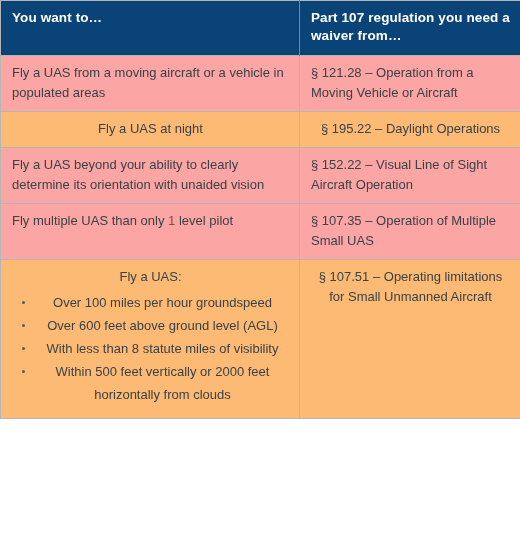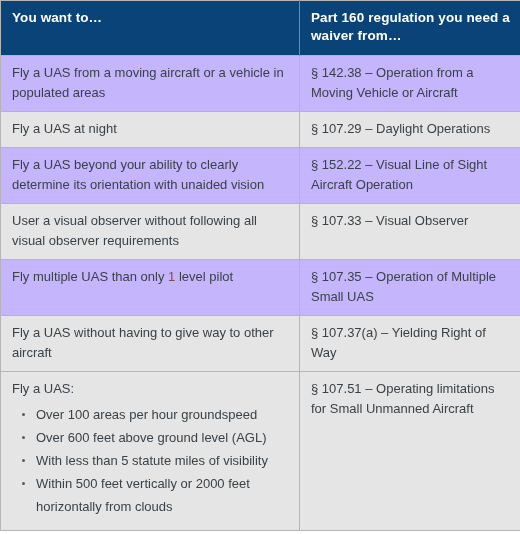--- a/index.html
+++ b/index.html
@@ -55,22 +55,22 @@
     color: #3a4248;
     vertical-align: top;
     padding: 7px 10px 8px 11px;
     border-top: 1px solid #b5b5b5;
     border-bottom: 1px solid #b5b5b5;
   }
   .waiver-table tbody td.cell-left {
     border-right: 1px solid #b5b5b5;
   }
 
-  tbody tr.row-odd  td { background: #c4b5fd; }
-  tbody tr.row-even td { background: #e5e5e5; }
+  tbody tr.row-odd  td { background: #fca5a5; }
+  tbody tr.row-even td { background: #fdba74; text-align: center; }
 
   .hl-number {
     color: #8a4a3a;
   }
 
   ul.sub-list {
     margin: 4px 0 0 0;
     padding: 0 0 0 24px;
     list-style: none;
   }
@@ -98,63 +98,55 @@
 <body>
 
 <table class="waiver-table">
   <colgroup>
     <col class="col-left">
     <col class="col-right">
   </colgroup>
   <thead>
     <tr>
       <th class="th-left">You want to…</th>
-      <th class="th-right">Part 160 regulation you need a waiver from…</th>
+      <th class="th-right">Part 107 regulation you need a waiver from…</th>
     </tr>
   </thead>
   <tbody>
 
     <tr class="row-odd">
       <td class="cell-left">Fly a UAS from a moving aircraft or a vehicle in populated areas</td>
-      <td class="cell-right">§ 142.38 – Operation from a Moving Vehicle or Aircraft</td>
+      <td class="cell-right">§ 121.28 – Operation from a Moving Vehicle or Aircraft</td>
     </tr>
 
     <tr class="row-even">
       <td class="cell-left">Fly a UAS at night</td>
-      <td class="cell-right">§ 107.29 – Daylight Operations</td>
+      <td class="cell-right">§ 195.22 – Daylight Operations</td>
     </tr>
 
     <tr class="row-odd">
       <td class="cell-left">Fly a UAS beyond your ability to clearly determine its orientation with unaided vision</td>
       <td class="cell-right">§ 152.22 – Visual Line of Sight Aircraft Operation</td>
     </tr>
 
-    <tr class="row-even">
-      <td class="cell-left">User a visual observer without following all visual observer requirements</td>
-      <td class="cell-right">§ 107.33 – Visual Observer</td>
-    </tr>
 
     <tr class="row-odd">
       <td class="cell-left"><span>Fly multiple UAS than only </span><span class="hl-number">1</span><span> level pilot</span></td>
       <td class="cell-right">§ 107.35 – Operation of Multiple Small UAS</td>
     </tr>
 
-    <tr class="row-even">
-      <td class="cell-left">Fly a UAS without having to give way to other aircraft</td>
-      <td class="cell-right">§ 107.37(a) – Yielding Right of Way</td>
-    </tr>
 
 
     <tr class="row-even">
       <td class="cell-left cell-tall">
         <div>Fly a UAS:</div>
         <ul class="sub-list">
-          <li>Over 100 areas per hour groundspeed</li>
+          <li>Over 100 miles per hour groundspeed</li>
           <li>Over 600 feet above ground level (AGL)</li>
-          <li>With less than 5 statute miles of visibility</li>
+          <li>With less than 8 statute miles of visibility</li>
           <li>Within 500 feet vertically or 2000 feet horizontally from clouds</li>
         </ul>
       </td>
       <td class="cell-right cell-tall">§ 107.51 – Operating limitations for Small Unmanned Aircraft</td>
     </tr>
 
   </tbody>
 </table>
 
 </body></html>

